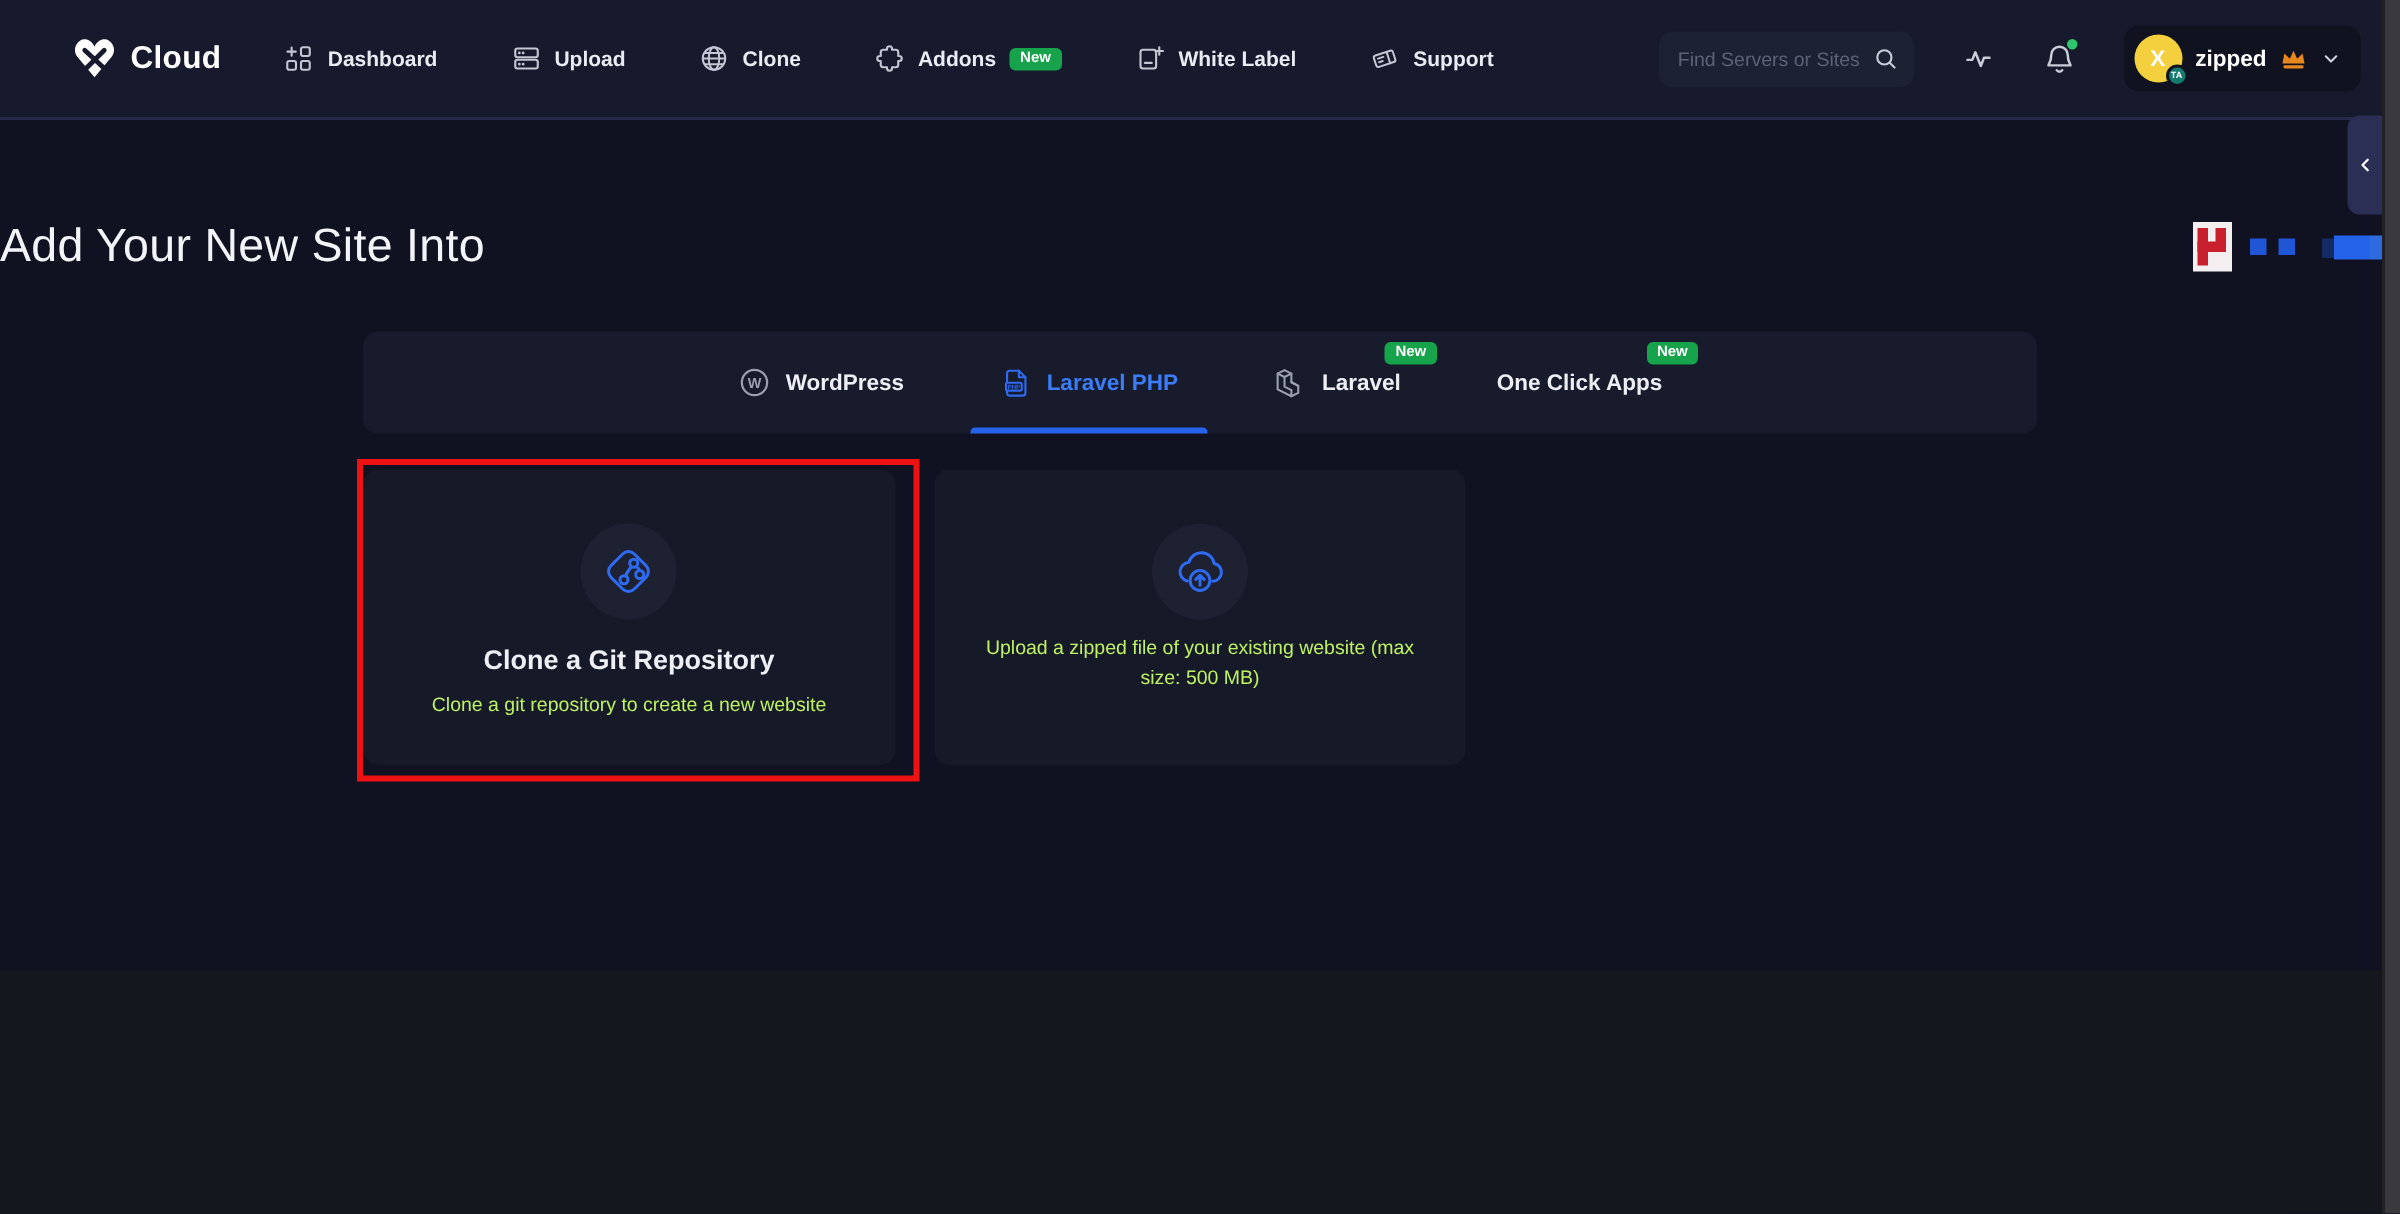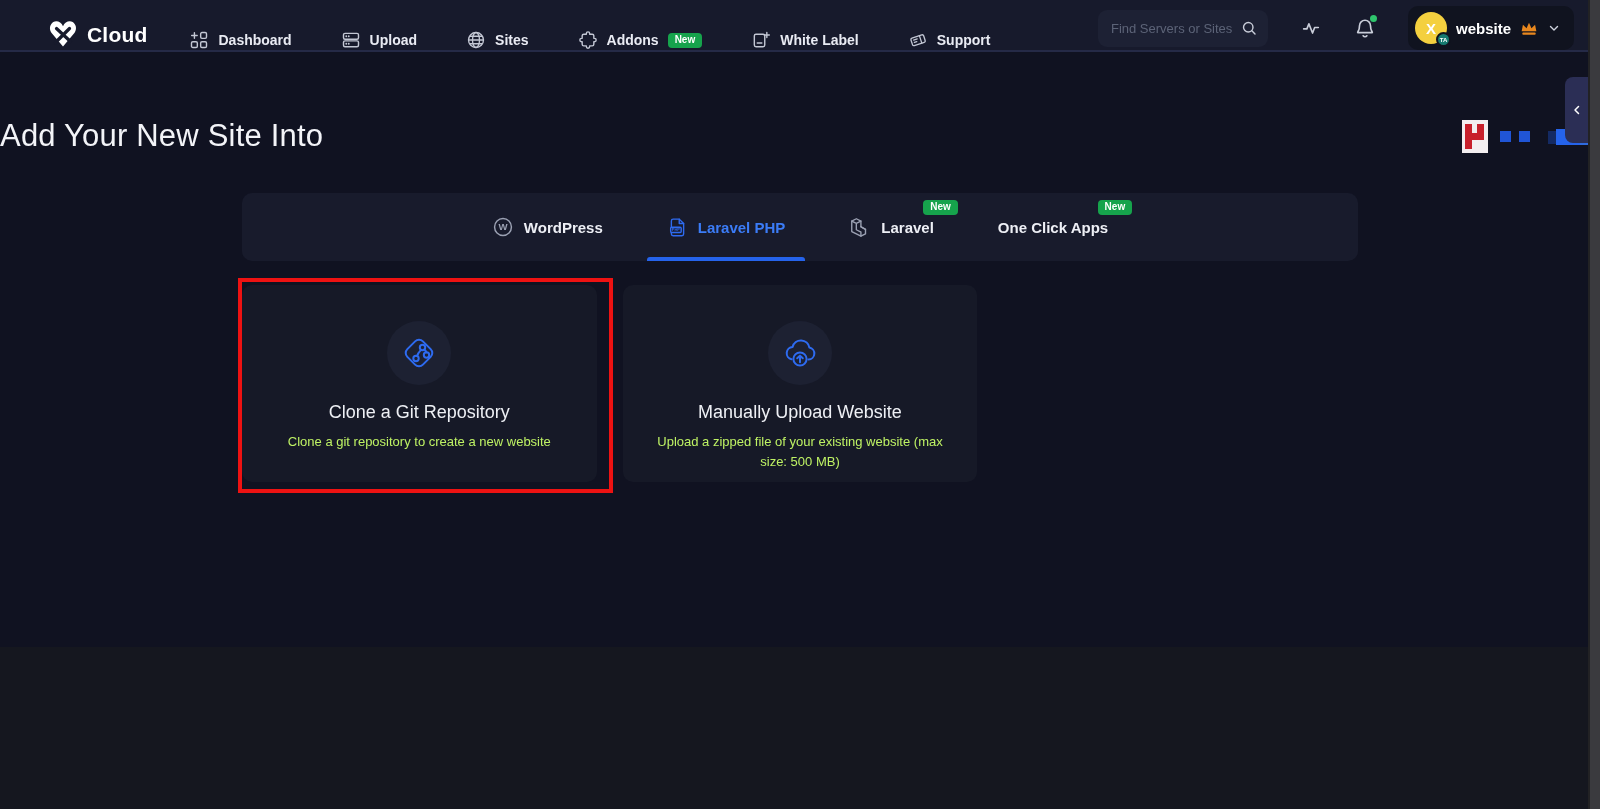--- a/index.html
+++ b/index.html
@@ -4,22 +4,22 @@
 <style>
   * { margin:0; padding:0; box-sizing:border-box; }
   html,body { width:1600px; height:809px; overflow:hidden; }
   body {
     font-family:"Liberation Sans","DejaVu Sans",sans-serif;
     background:#101221; color:#e9ebf3; position:relative;
   }
 
   
   .navbar {
-    height:52px; background:#171a2c; border-bottom:2px solid #252a47;
-    display:flex; align-items:flex-end; padding:0 26px 0 46px; position:relative; z-index:5;
+    height:80px; background:#171a2c; border-bottom:2px solid #252a47;
+    display:flex; align-items:center; padding:0 26px 0 46px; position:relative; z-index:5;
   }
   .brand { display:flex; align-items:center; gap:7px; margin-right:42px; cursor:pointer; }
   .brand-name { font-size:21px; font-weight:800; color:#ffffff; letter-spacing:.2px; }
   .nav-menu { display:flex; align-items:center; gap:49px; }
   .nav-item { display:flex; align-items:center; gap:9px; font-size:14px; font-weight:600; color:#e9ebf3; cursor:pointer; }
   .nicon { display:flex; color:#c3c7d4; }
   .badge {
     background:#16a34c; color:#fff; font-size:10px; font-weight:700;
     padding:2px 7px 3px; border-radius:4px; line-height:1;
   }
@@ -113,21 +113,21 @@
   }
   .card-slot { position:relative; }
   .card {
     background:#161927; border-radius:10px; height:197px; text-align:center;
     padding:36px 28px 0; cursor:pointer; position:relative; z-index:1;
   }
   .card-icon {
     width:64px; height:64px; border-radius:50%; background:#1d2132;
     margin:0 auto; display:flex; align-items:center; justify-content:center; color:#2e6bf0;
   }
-  .card-title { margin-top:17px; font-size:18px; font-weight:400; color:#eef0f5; }
+  .card-title { margin-top:17px; font-size:18px; font-weight:700; color:#eef0f5; }
   .card-desc { margin:9px auto 0; font-size:13px; color:#bef264; line-height:1.5; max-width:330px; }
   .red-annotation {
     position:absolute; top:-7px; left:-4px; right:-16px; bottom:-11px;
     border:4px solid #ee1212; z-index:3; pointer-events:none;
   }
 </style>
 </head>
 <body>
 
 <div class="navbar">
@@ -164,21 +164,21 @@
       <span>Upload</span>
     </a>
     <a class="nav-item">
       <span class="nicon">
         <svg width="20" height="20" viewBox="0 0 24 24" fill="none" stroke="currentColor" stroke-width="1.6">
           <circle cx="12" cy="12" r="9"></circle>
             <ellipse cx="12" cy="12" rx="4.2" ry="9"></ellipse>
             <path d="M3 12h18M4.3 7.5h15.4M4.3 16.5h15.4"></path>
         </svg>
       </span>
-      <span>Sites</span>
+      <span>Clone</span>
     </a>
     <a class="nav-item">
       <span class="nicon">
         <svg width="20" height="20" viewBox="0 0 24 24" fill="none" stroke="currentColor" stroke-width="1.7" stroke-linejoin="round">
           <path d="M10 4.2a2 2 0 0 1 4 0V5h3a2 2 0 0 1 2 2v3h.8a2 2 0 0 1 0 4H19v3a2 2 0 0 1-2 2h-3v.8a2 2 0 0 1-4 0V19H7a2 2 0 0 1-2-2v-3h-.8a2 2 0 0 1 0-4H5V7a2 2 0 0 1 2-2h3v-.8z"></path>
         </svg>
       </span>
       <span>Addons</span>
       <span class="badge">New</span>
     </a>
@@ -224,21 +224,21 @@
         <path d="M18 9.5a6 6 0 1 0-12 0c0 5.5-2 6-2 7.5h16c0-1.5-2-2-2-7.5z"></path>
           <path d="M10 20.5a2.4 2.4 0 0 0 4 0"></path>
       </svg>
       <span class="bell-dot"></span>
     </span>
     <div class="account-pill">
       <span class="avatar-wrap">
         <span class="avatar">X</span>
         <span class="avatar-sub">TA</span>
       </span>
-      <span class="account-name">website</span>
+      <span class="account-name">zipped</span>
       <span style="display:flex;">
         <svg width="18" height="16" viewBox="0 0 22 19">
           <path d="M2 13.5 3.6 5.5 8 9.7 11 3.2 14 9.7 18.4 5.5 20 13.5z" fill="#e8871e"></path>
           <rect x="2.8" y="15" width="16.4" height="2.6" rx="1.2" fill="#e8871e"></rect>
         </svg>
       </span>
       <span style="display:flex;">
         <svg width="14" height="14" viewBox="0 0 24 24" fill="none" stroke="#cfd3de" stroke-width="2.4" stroke-linecap="round" stroke-linejoin="round">
           <path d="M6 9.5l6 6 6-6"></path>
         </svg>
@@ -338,19 +338,18 @@
 
   <div class="card-slot">
     <div class="card">
       <div class="card-icon">
         <svg width="40" height="40" viewBox="0 0 40 40" fill="none" stroke="currentColor" stroke-width="2" stroke-linecap="round" stroke-linejoin="round">
           <path d="M28.5 26.5a6 6 0 0 0 .9-11.9 8.6 8.6 0 0 0-16.8-.7 6.3 6.3 0 0 0-1.1 12.4"></path>
           <circle cx="20" cy="26" r="6.6" fill="#1d2132"></circle>
           <path d="M20 29.2v-6.4M17.2 25.3l2.8-2.7 2.8 2.7"></path>
         </svg>
       </div>
-      <h3 class="card-title">Manually Upload Website</h3>
       <p class="card-desc">Upload a zipped file of your existing website (max size: 500 MB)</p>
     </div>
   </div>
 
 
 </div>
 
 </body></html>

